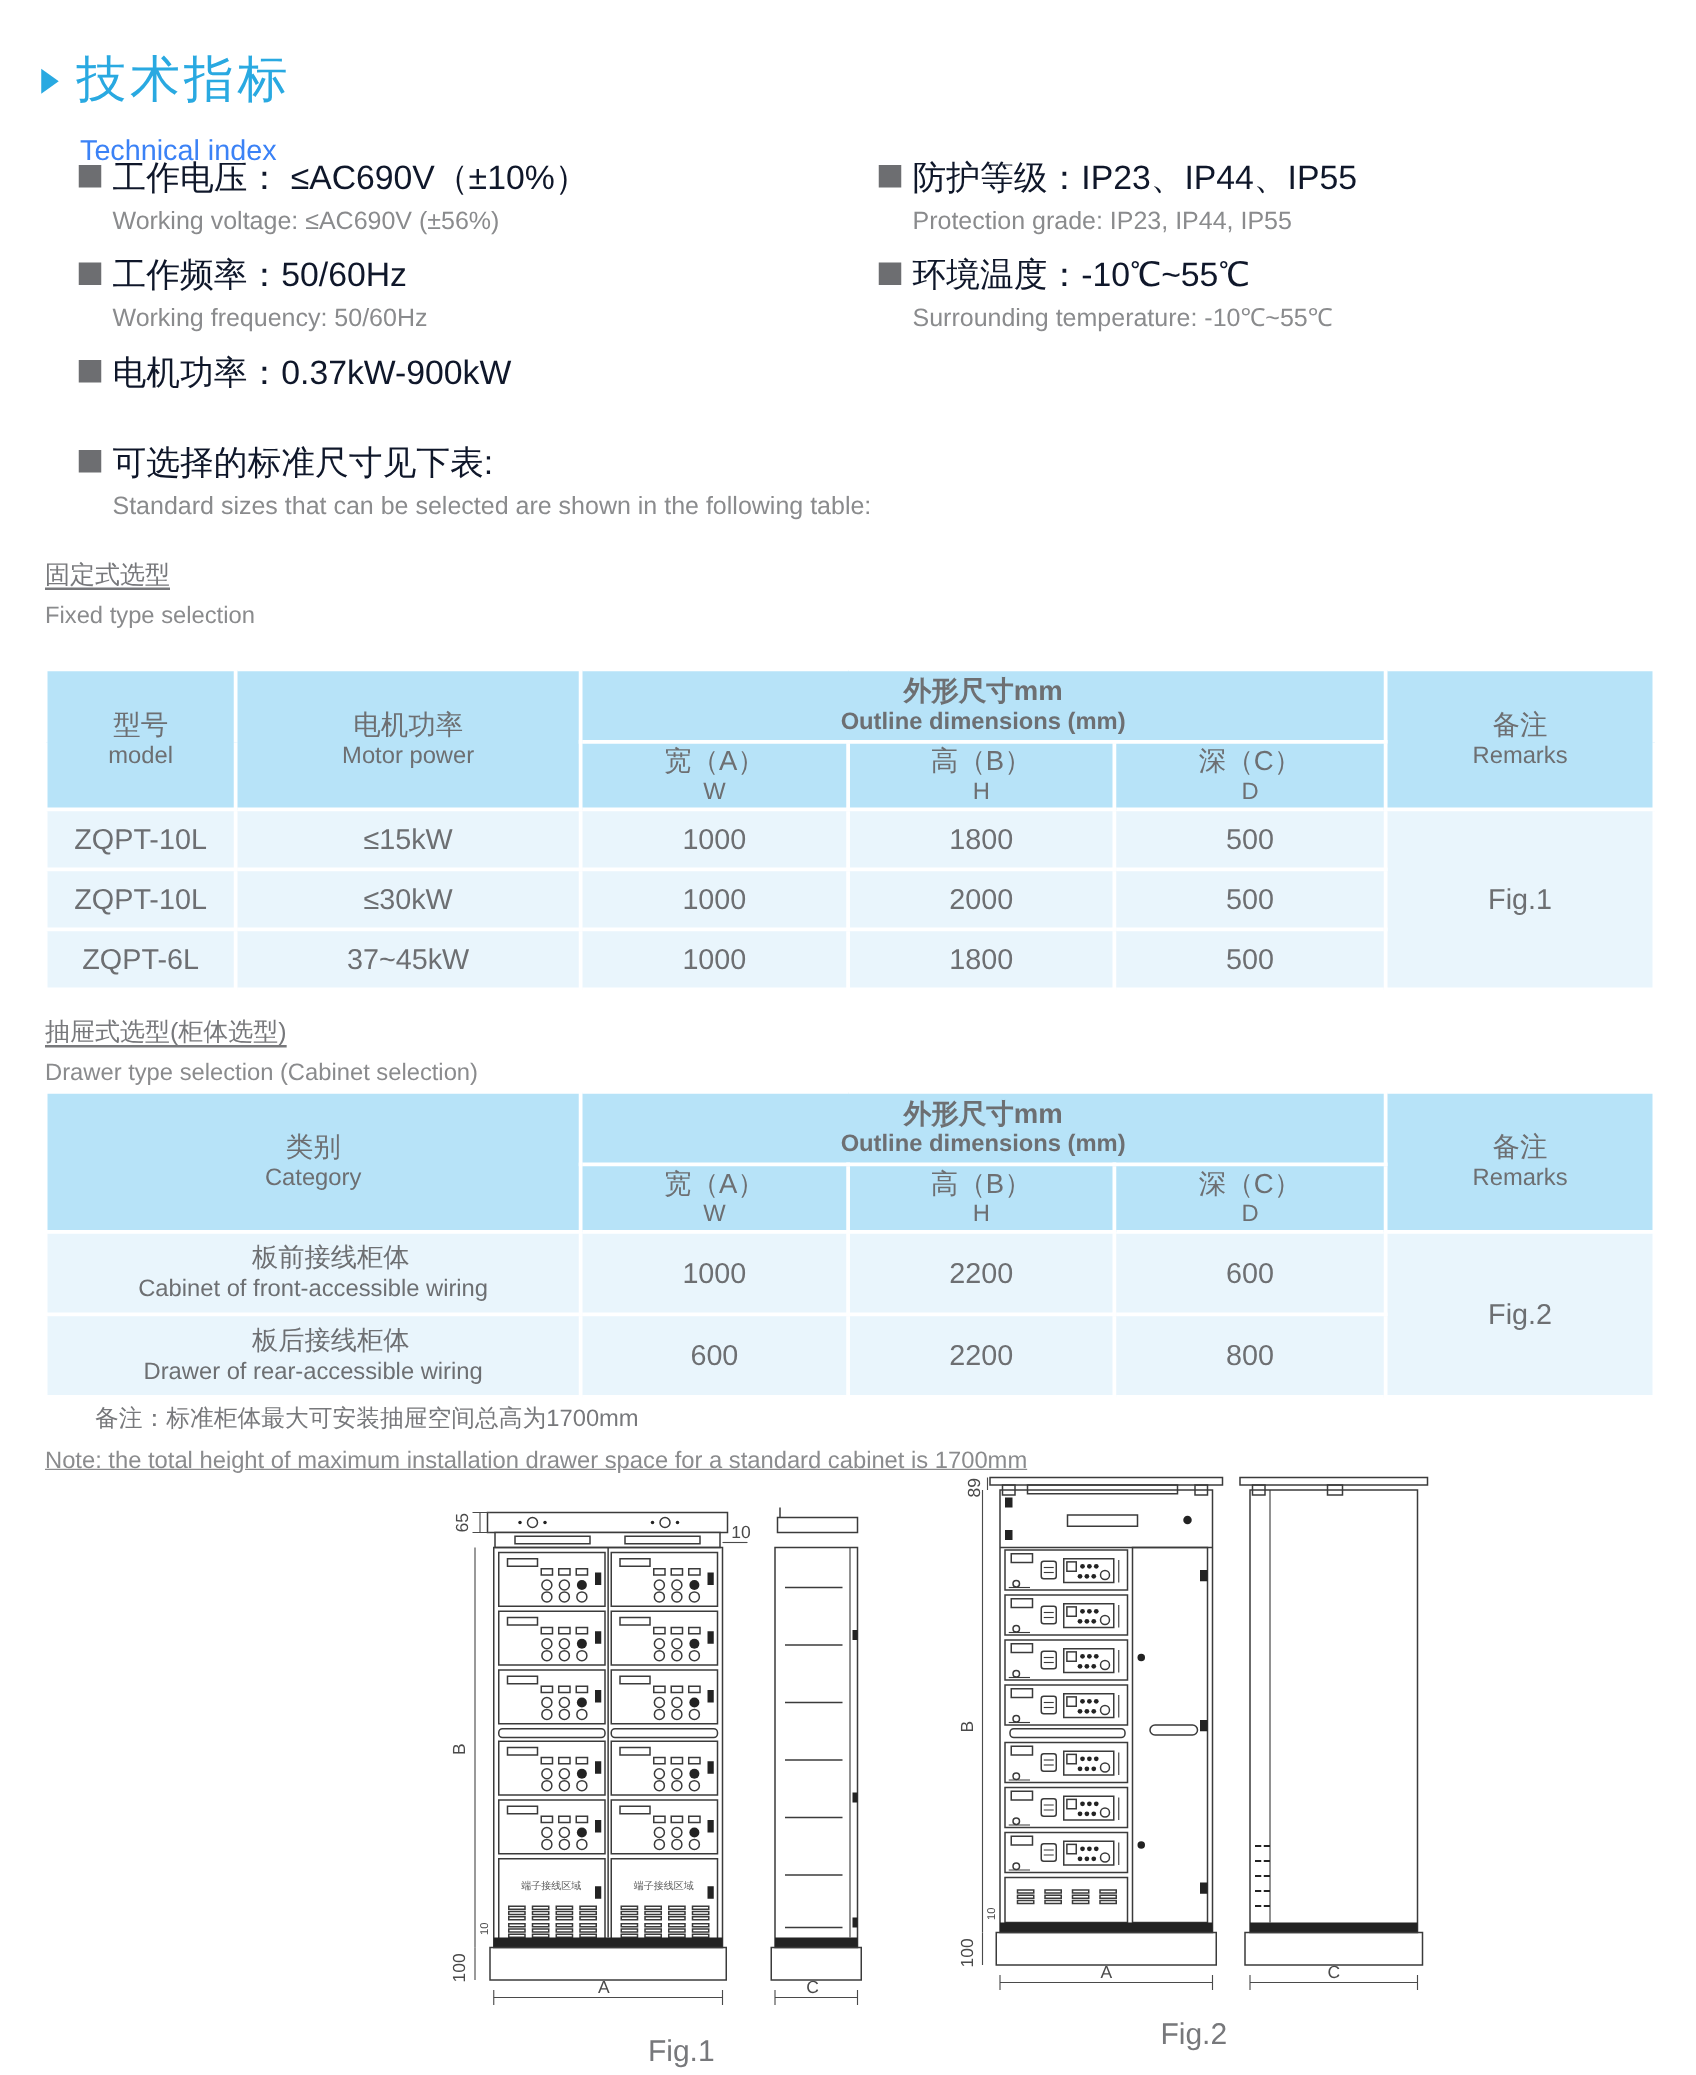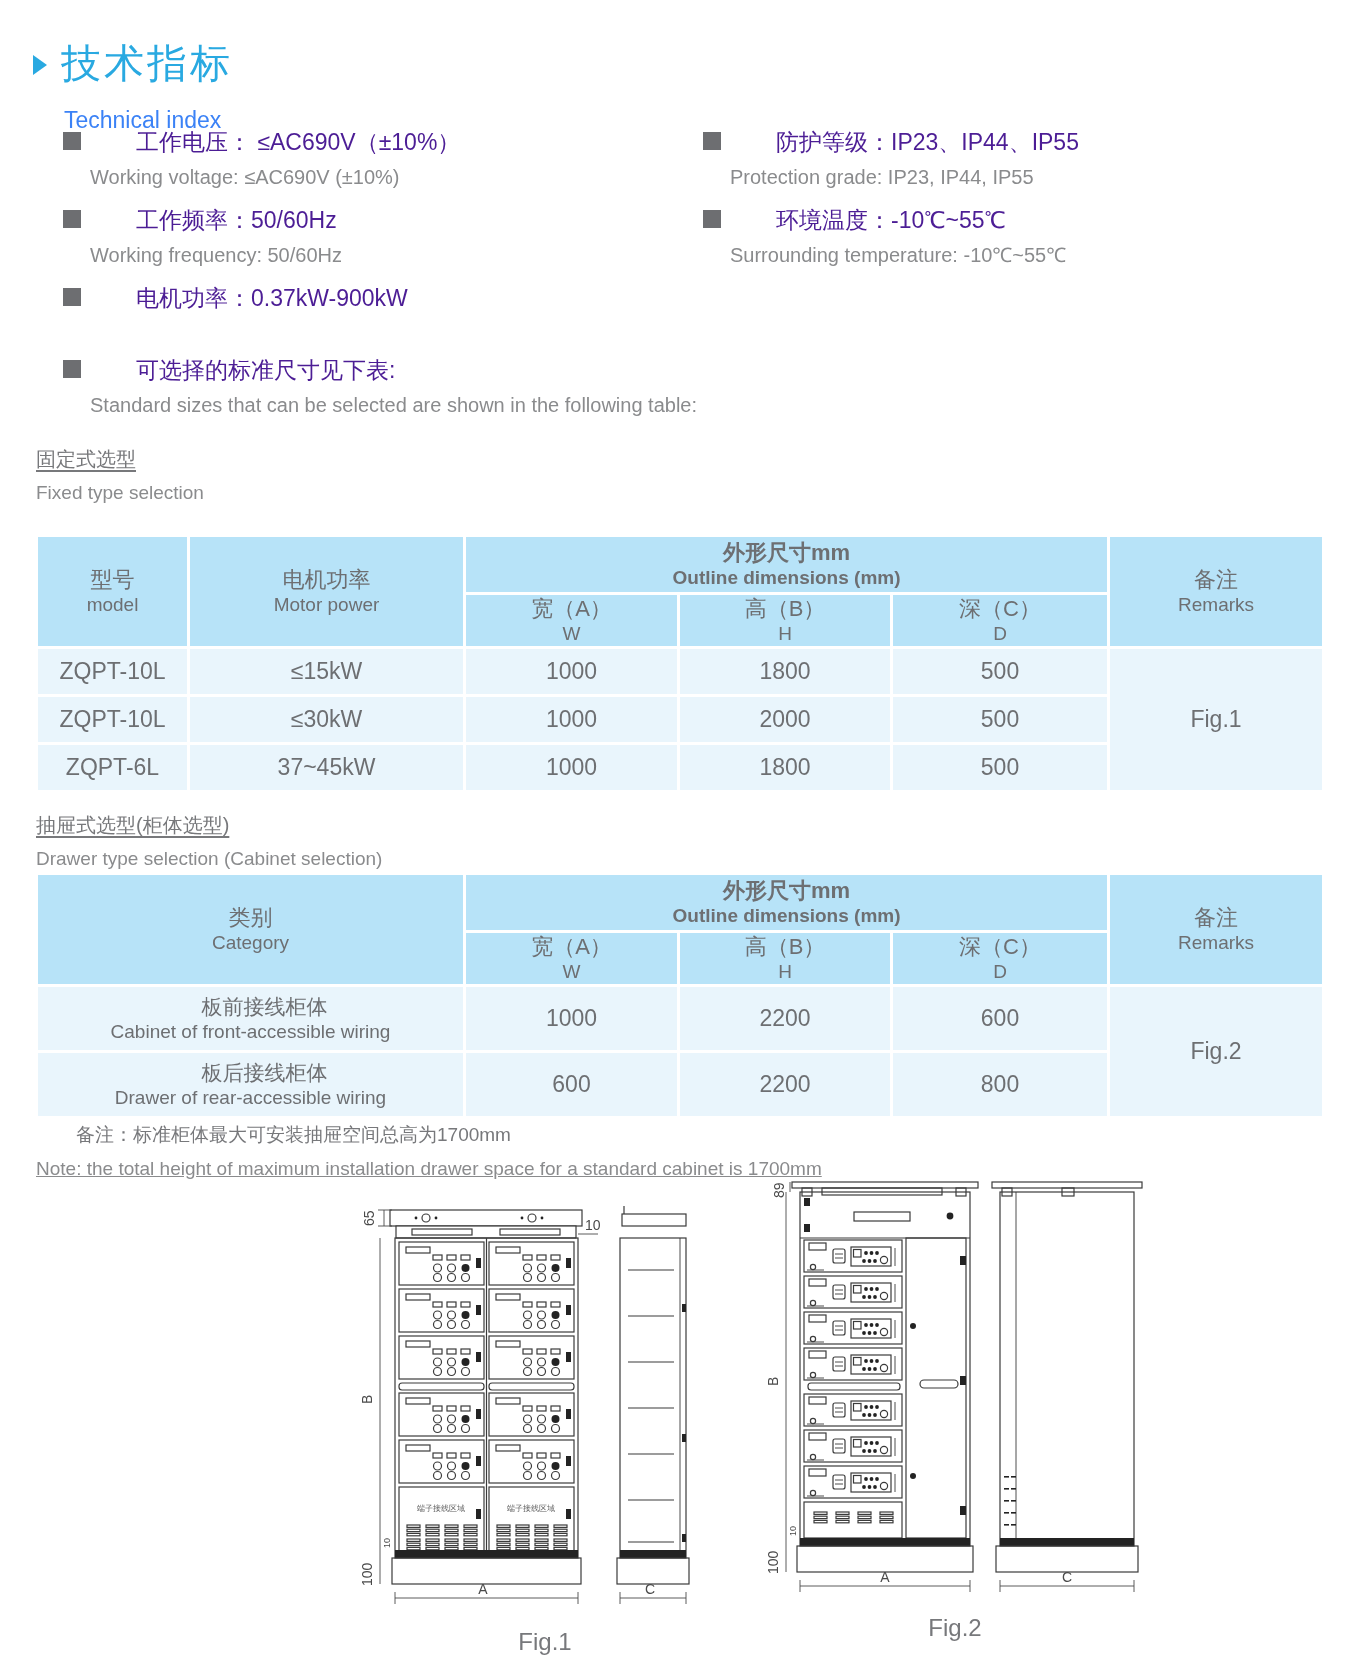--- a/index.html
+++ b/index.html
@@ -9,21 +9,21 @@
   
   .title-block{position:absolute;top:36px;left:33px;}
   .title-row{display:flex;align-items:center;}
   .tri{width:0;height:0;border-left:14px solid #29a9e1;border-top:10px solid transparent;border-bottom:10px solid transparent;margin-right:14px;margin-top:2px;}
   .title-zh{font-size:40px;color:#29a9e1;letter-spacing:3px;}
   .title-en{font-size:23px;color:#3b82f6;margin:16px 0 0 31px;}
 
   
   .specs{position:absolute;top:128px;left:63px;width:1250px;display:grid;grid-template-columns:640px auto;column-gap:0;}
   .spec-item{margin-bottom:17px;}
-  .spec-zh{display:flex;align-items:flex-start;font-size:23px;color:#4c1d95;line-height:28px;gap:46px;}
+  .spec-zh{display:flex;align-items:flex-start;font-size:27px;color:#0f172a;line-height:28px;}
   .sq{flex:0 0 18px;width:18px;height:18px;background:#6d6e71;margin:4px 9px 0 0;}
   .spec-en{font-size:20px;color:#8a8b8d;margin:9px 0 0 27px;line-height:24px;}
 
   .intro{position:absolute;top:356px;left:63px;}
 
   .sec-label{position:absolute;left:36px;}
   .sec-zh{font-size:20px;color:#77787b;text-decoration:underline;text-underline-offset:4px;}
   .sec-en{font-size:19px;color:#8a8b8d;margin-top:9px;}
 
   
@@ -70,21 +70,21 @@
     <div class="title-en">Technical index</div>
   </div>
 
   <div class="specs">
     <div>
       <div class="spec-item">
         <div class="spec-zh">
             <span class="sq"></span>
             <span>工作电压：  ≤AC690V（±10%）</span>
           </div>
-        <div class="spec-en">Working voltage: ≤AC690V (±10%)</div>
+        <div class="spec-en">Working voltage: ≤AC690V (±56%)</div>
       </div>
       <div class="spec-item">
         <div class="spec-zh">
             <span class="sq"></span>
             <span>工作频率：50/60Hz</span>
           </div>
         <div class="spec-en">Working frequency: 50/60Hz</div>
       </div>
       <div class="spec-item">
         <div class="spec-zh">

